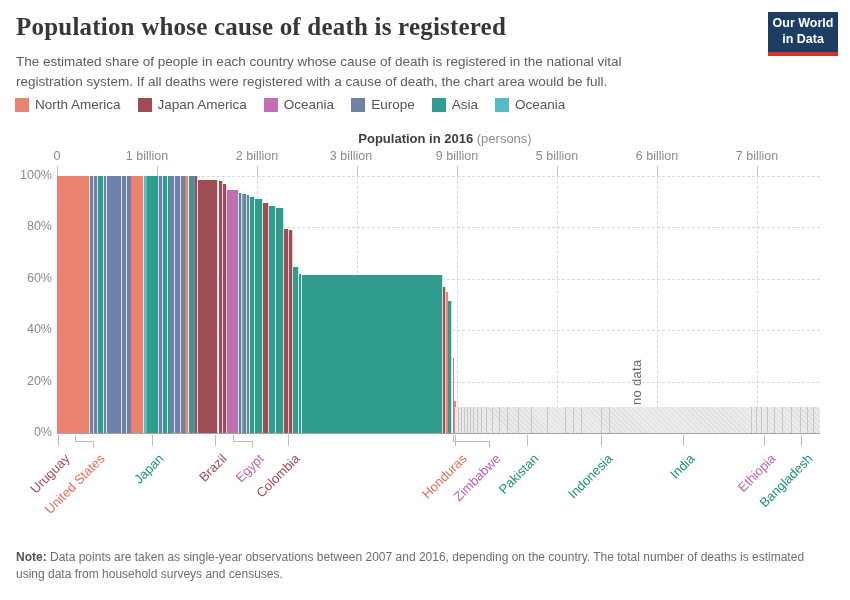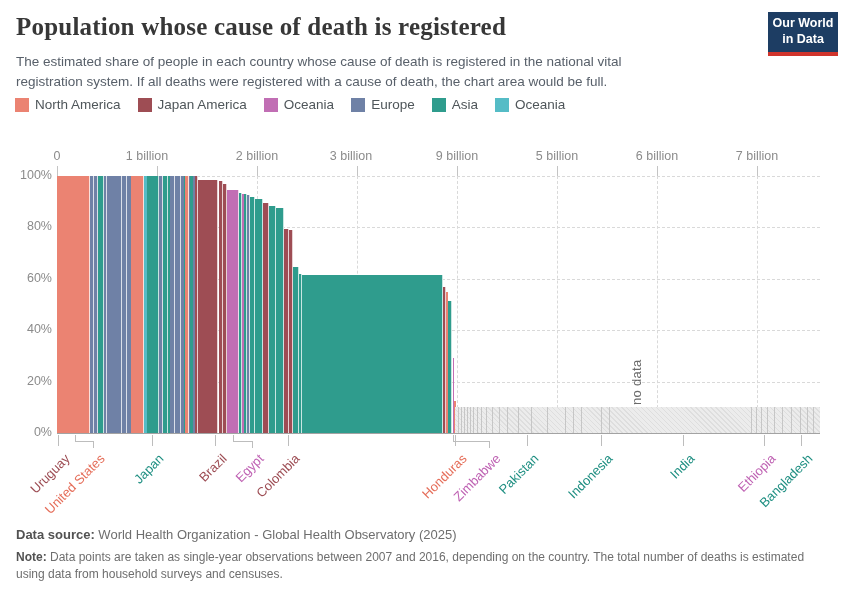--- a/index.html
+++ b/index.html
@@ -96,20 +96,21 @@
     <div class="x-tick-label abs" style="left: 457px; top: 24px;">9 billion</div>
     <div class="gridline-v abs" style="left: 557px; top: 51px; height: 257px;"></div>
     <div class="x-tick abs" style="left: 557px; top: 41px; height: 10px;"></div>
     <div class="x-tick-label abs" style="left: 557px; top: 24px;">5 billion</div>
     <div class="gridline-v abs" style="left: 657px; top: 51px; height: 257px;"></div>
     <div class="x-tick abs" style="left: 657px; top: 41px; height: 10px;"></div>
     <div class="x-tick-label abs" style="left: 657px; top: 24px;">6 billion</div>
     <div class="gridline-v abs" style="left: 757px; top: 51px; height: 257px;"></div>
     <div class="x-tick abs" style="left: 757px; top: 41px; height: 10px;"></div>
     <div class="x-tick-label abs" style="left: 757px; top: 24px;">7 billion</div>
+    <div class="abs" id="x-axis-title" style="left: 445px; top: 6px;"><b>Population in 2016</b><span> (persons)</span></div>
     <div class="y-tick-label abs" style="left: 8px; top: 43px;">100%</div>
     <div class="y-tick-label abs" style="left: 8px; top: 94.4px;">80%</div>
     <div class="y-tick-label abs" style="left: 8px; top: 145.8px;">60%</div>
     <div class="y-tick-label abs" style="left: 8px; top: 197.2px;">40%</div>
     <div class="y-tick-label abs" style="left: 8px; top: 248.6px;">20%</div>
     <div class="y-tick-label abs" style="left: 8px; top: 300px;">0%</div>
     <div class="bar abs" style="left: 57px; top: 51px; width: 1.6px; height: 257px; background: rgb(158, 77, 84);"></div>
     <div class="bar abs" style="left: 57.4px; top: 51px; width: 32.5px; height: 257px; background: rgb(235, 131, 114); border-right: 1px solid rgba(255, 255, 255, 0.75);"></div>
     <div class="bar abs" style="left: 89.9px; top: 51px; width: 4px; height: 257px; background: rgb(111, 129, 166); border-right: 1px solid rgba(255, 255, 255, 0.75);"></div>
     <div class="bar abs" style="left: 93.9px; top: 51px; width: 4.5px; height: 257px; background: rgb(111, 129, 166); border-right: 1px solid rgba(255, 255, 255, 0.75);"></div>
@@ -217,15 +218,14 @@
     <div class="leader abs" style="left: 601px; top: 310px; width: 1px; height: 11px;"></div>
     <div class="country-label abs" style="left: 605px; top: 326px; color: rgb(31, 143, 130);">Indonesia</div>
     <div class="leader abs" style="left: 683px; top: 310px; width: 1px; height: 11px;"></div>
     <div class="country-label abs" style="left: 687px; top: 326px; color: rgb(31, 143, 130);">India</div>
     <div class="leader abs" style="left: 764px; top: 310px; width: 1px; height: 11px;"></div>
     <div class="country-label abs" style="left: 768px; top: 326px; color: rgb(191, 98, 179);">Ethiopia</div>
     <div class="leader abs" style="left: 801px; top: 310px; width: 1px; height: 11px;"></div>
     <div class="country-label abs" style="left: 805px; top: 326px; color: rgb(31, 143, 130);">Bangladesh</div>
   </div>
 <div class="abs" id="footer-row">
-  <span><b>Data source:</b><span> World Health Organization - Global Health Observatory (2025)</span></span>
 </div>
 <div class="abs" id="note"><b>Note:</b><span> Data points are taken as single-year observations between 2007 and 2016, depending on the country. The total number of deaths is estimated using data from household surveys and censuses.</span></div>
 
 </body></html>

